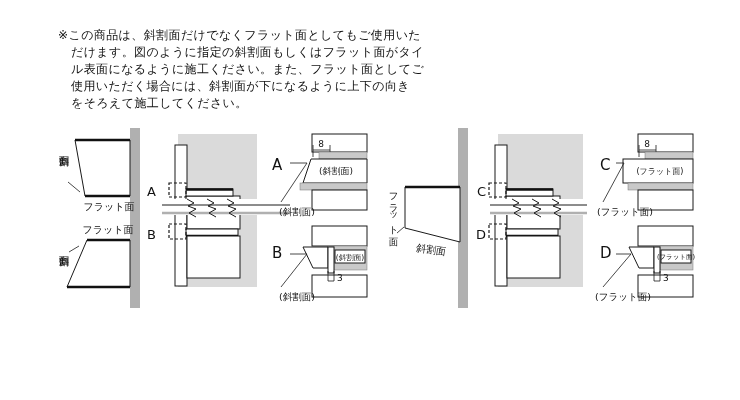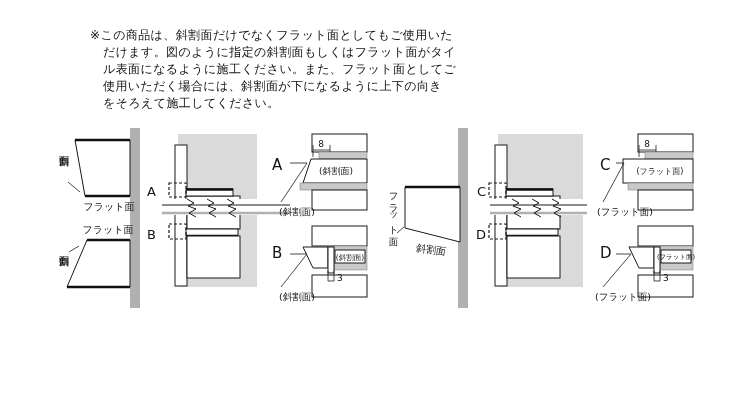--- a/index.html
+++ b/index.html
@@ -1,20 +1,20 @@
 <!DOCTYPE html>
 <html><head>
 <meta charset="utf-8">
 <style>
   html,body{margin:0;padding:0;background:#fff;}
   #stage{position:relative;width:740px;height:400px;background:#ffffff;overflow:hidden;
          font-family:"DejaVu Sans","Liberation Sans",sans-serif;color:#1a1a1a;}
   #note{position:absolute;left:58px;top:27px;width:384px;
         font-size:12px;line-height:17px;letter-spacing:.4px;
-        white-space:pre-line;padding-left:13px;text-indent:-13px;color:#111;margin-left:32px;}
+        white-space:pre-line;padding-left:13px;text-indent:-13px;color:#111;}
   svg{position:absolute;left:0;top:0;}
   svg text{font-family:"DejaVu Sans","Liberation Sans",sans-serif;fill:#111;}
   .vt{writing-mode:vertical-rl;text-orientation:upright;}
   .ln{stroke:#1a1a1a;stroke-width:1;fill:none;}
   .bold{stroke:#111;stroke-width:2.4;fill:none;}
   .thin{stroke:#1a1a1a;stroke-width:.8;fill:none;}
   .shape{fill:#ffffff;stroke:#1a1a1a;stroke-width:1;}
   .dash{fill:none;stroke:#1a1a1a;stroke-width:1.2;stroke-dasharray:3 2;}
   .callout{font-size:13px;}
   .bigletter{font-size:15px;}

